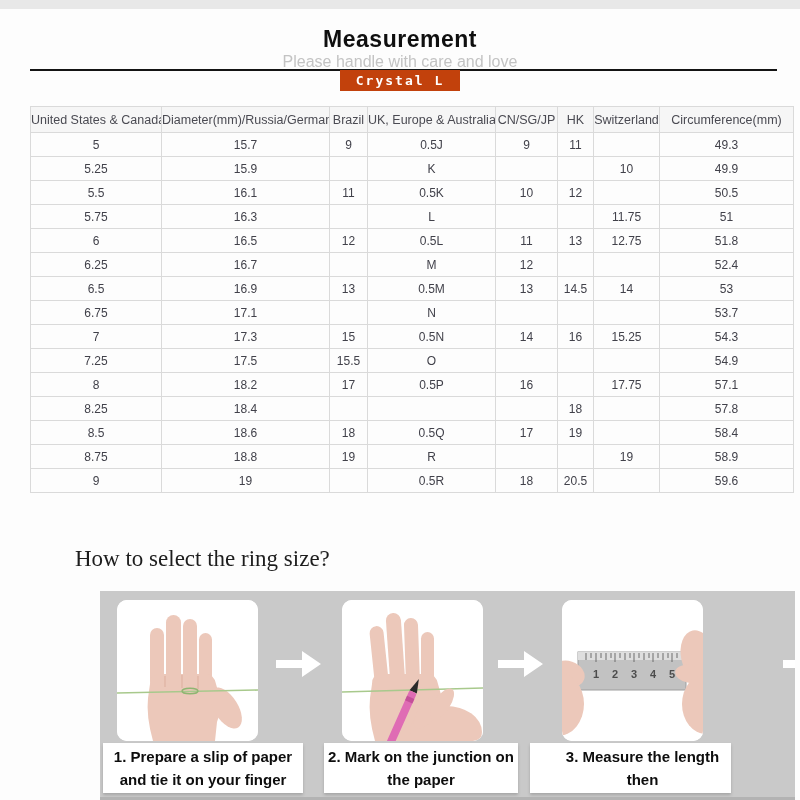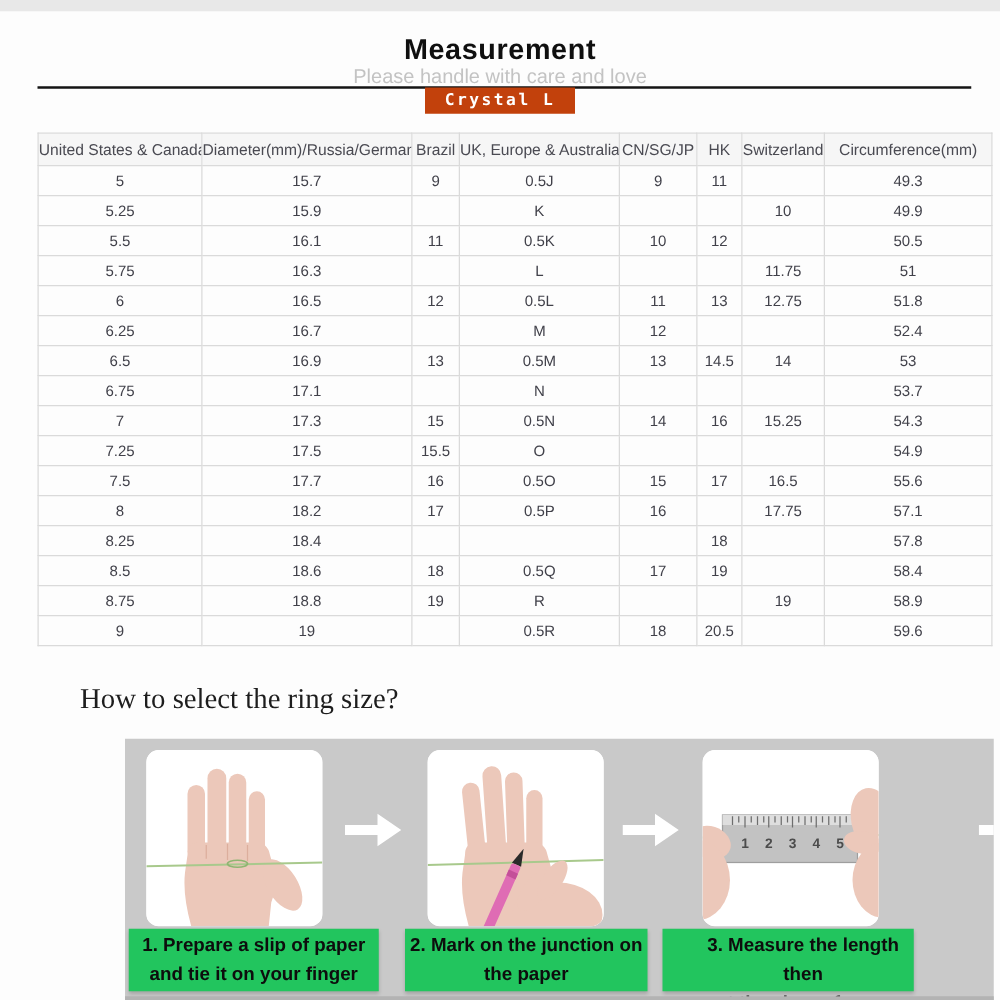--- a/index.html
+++ b/index.html
@@ -27,31 +27,31 @@
   table.sizes { position:absolute; top:106px; left:30px; width:763px;
                 border-collapse:collapse; table-layout:fixed; }
   table.sizes th, table.sizes td {
     border:1px solid #dadada; text-align:center; vertical-align:middle;
     font-size:12px; color:#41414a; height:24px; overflow:hidden; white-space:nowrap;
   }
   table.sizes th { height:26px; font-weight:normal; color:#4a4a52; background:#f6f6f6; font-size:12.5px; }
   table.sizes td { background:#fdfdfd; }
 
   
-  .question { position:absolute; top:546px; left:64px;
+  .question { position:absolute; top:546px; left:75px;
               font-family:"Liberation Serif", serif; font-size:23px; color:#1d1d1d; }
   .steps { position:absolute; top:591px; left:100px; width:695px; height:209px;
            background:#c9c9c9; border-bottom:3px solid #b3b3b3; overflow:hidden; }
   .photo { position:absolute; top:9px; width:141px; height:141px; background:#ffffff;
            border-radius:10px; overflow:hidden; }
   .photo svg { display:block; }
   .p1 { left:17px; } .p2 { left:242px; } .p3 { left:462px; }
   .arrow { position:absolute; top:56px; width:46px; height:34px; }
   .a1 { left:176px; } .a2 { left:398px; } .a3 { left:683px; }
-  .caption { position:absolute; top:152px; height:50px; background:#22c55e;
+  .caption { position:absolute; top:152px; height:50px; background:#ffffff;
              box-shadow:0 2px 3px rgba(0,0,0,.18); text-align:center;
              font-size:15px; font-weight:bold; color:#0d0d0d; line-height:23px; padding-top:2px; }
   .c1 { left:3px; width:200px; } .c2 { left:224px; width:194px; } .c3 { left:430px; width:201px;padding-left:24px; }
   .ruler-num { font-family:"Liberation Sans", sans-serif; font-size:11px; fill:#4c4c4c; font-weight:bold; }
 </style>
 </head>
 <body>
 
 <div class="top-band"></div>
 
@@ -176,30 +176,20 @@
       </tr>
       <tr>
         <td>7.25</td>
         <td>17.5</td>
         <td>15.5</td>
         <td>O</td>
         <td></td>
         <td></td>
         <td></td>
         <td>54.9</td>
-      </tr>
-      <tr>
-        <td>7.5</td>
-        <td>17.7</td>
-        <td>16</td>
-        <td>0.5O</td>
-        <td>15</td>
-        <td>17</td>
-        <td>16.5</td>
-        <td>55.6</td>
       </tr>
       <tr>
         <td>8</td>
         <td>18.2</td>
         <td>17</td>
         <td>0.5P</td>
         <td>16</td>
         <td></td>
         <td>17.75</td>
         <td>57.1</td>

